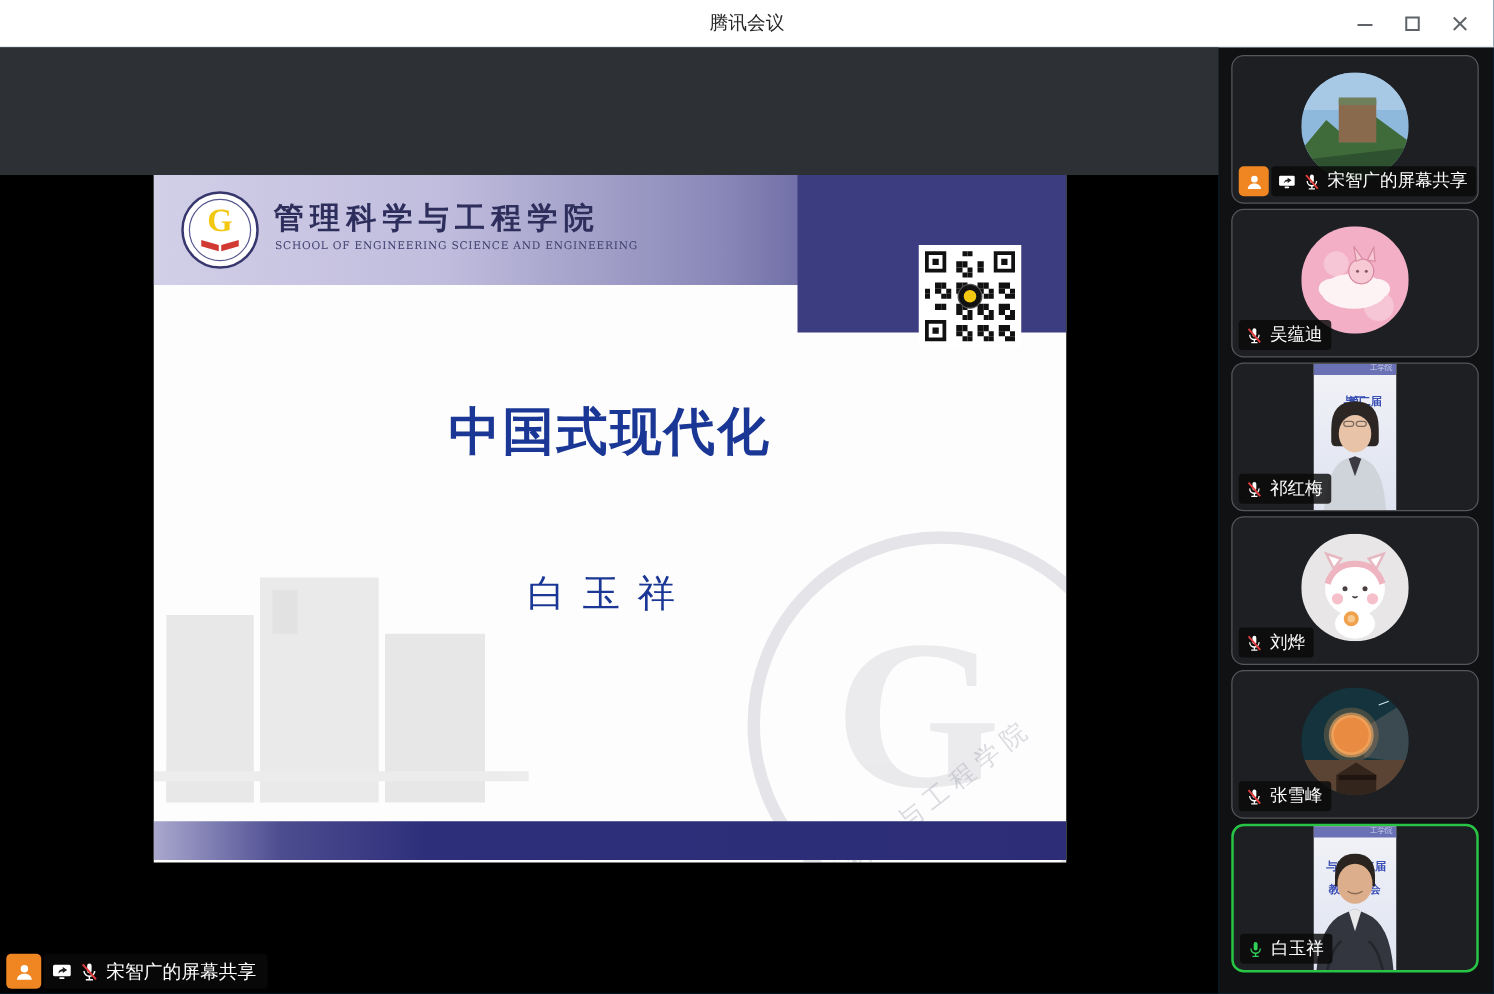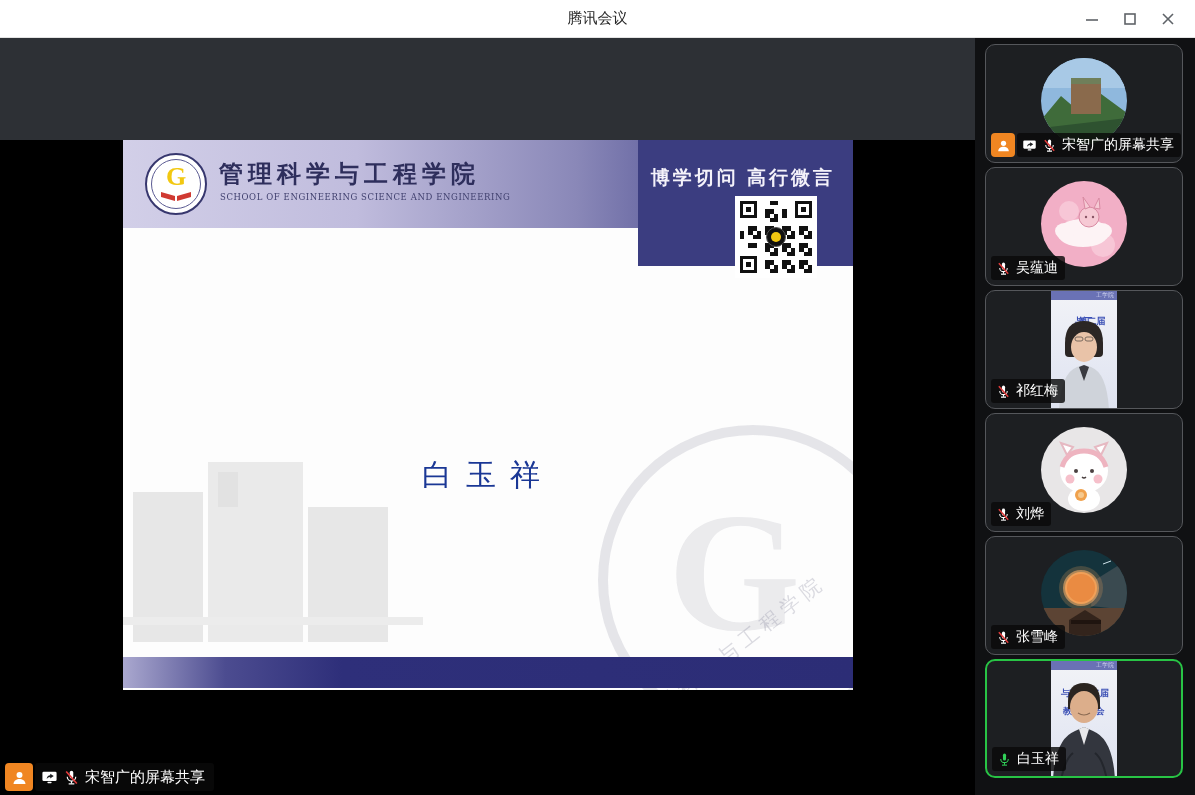--- a/index.html
+++ b/index.html
@@ -137,21 +137,20 @@
         <div class="logo-inner">
           <div class="logo-g">G</div>
           <svg class="logo-book" viewBox="0 0 32 12">
             <path d="M1 2 L15 6 L15 11 L1 7 Z" fill="#d03a32"></path>
             <path d="M31 2 L17 6 L17 11 L31 7 Z" fill="#d03a32"></path>
           </svg>
         </div>
       </div>
       <div class="school-cn">管理科学与工程学院</div>
       <div class="school-en">SCHOOL OF ENGINEERING SCIENCE AND ENGINEERING</div>
-      <div class="motto">博学切问  高行微言</div>
 
       <div class="qr">
         <div class="qr-grid">
           <i class="qr-finder qr-f1"></i>
             <i class="qr-finder qr-f2"></i>
             <i class="qr-finder qr-f3"></i>
           <div class="qr-logo">
               <span></span>
             </div>
         <div style="grid-row:1;grid-column:8"></div>
@@ -224,20 +223,21 @@
             <div style="grid-row:16;grid-column:17"></div>
             <div style="grid-row:17;grid-column:8"></div>
             <div style="grid-row:17;grid-column:9"></div>
             <div style="grid-row:17;grid-column:12"></div>
             <div style="grid-row:17;grid-column:13"></div>
             <div style="grid-row:17;grid-column:16"></div>
             <div style="grid-row:17;grid-column:17"></div>
           </div>
       </div>
 
+      <div class="slide-title1">中国式现代化</div>
       <div class="slide-author">白玉祥</div>
 
       <div class="building-wm">
         <div class="bwm-block" style="left:10px;top:40px;width:70px;height:150px;"></div>
         <div class="bwm-block" style="left:85px;top:10px;width:95px;height:180px;background:#8d8d8d;"></div>
         <div class="bwm-block" style="left:185px;top:55px;width:80px;height:135px;"></div>
         <div class="bwm-block" style="left:95px;top:20px;width:20px;height:35px;background:#5c5c5c;"></div>
         <div class="bwm-block" style="left:0;top:165px;width:300px;height:8px;background:#9a9a9a;"></div>
       </div>
 

